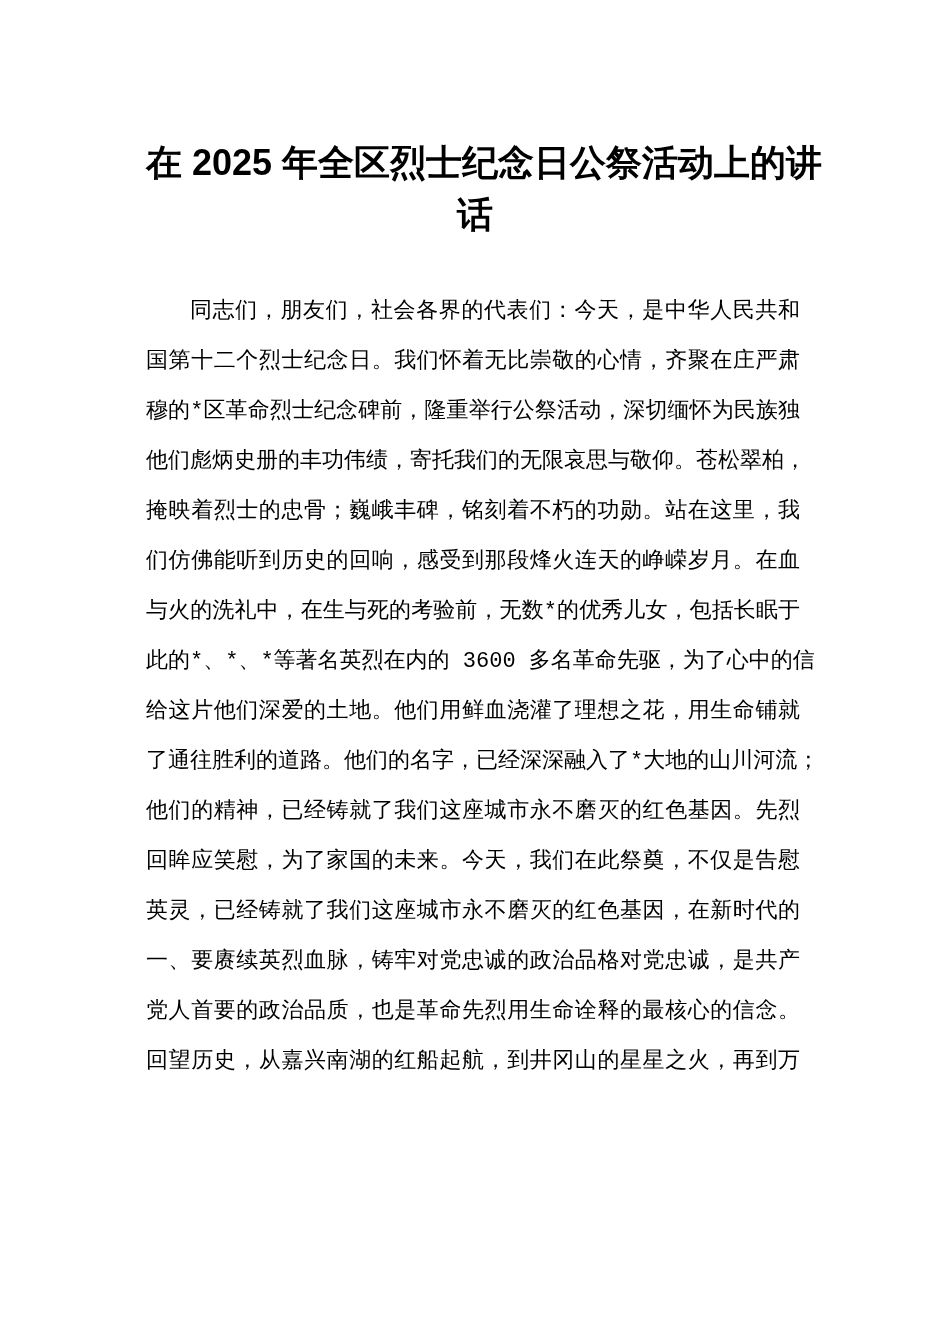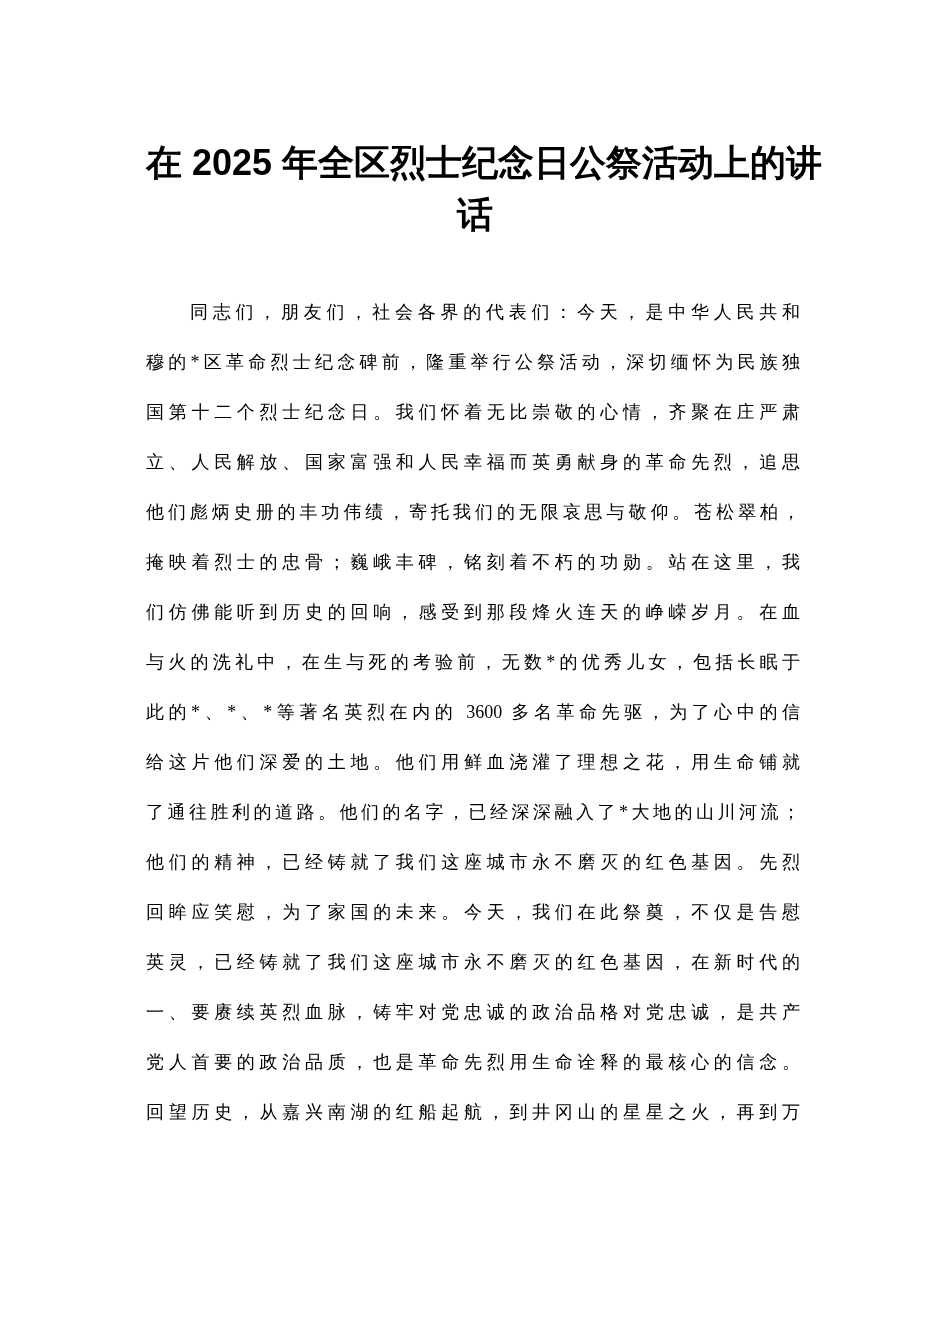--- a/index.html
+++ b/index.html
@@ -26,22 +26,22 @@
     font-size: 36px;
     line-height: 52px;
     color: var(--text-color, #000000);
   }
   .doc-title .title-line {
     white-space: nowrap;
   }
   .doc-body {
     margin: 46px 0 0 146px;
     width: 654px;
-    font-family: Liberation Serif, serif;
-    font-size: 18px;
+    font-family: Liberation Mono, monospace;
+    font-size: 22px;
     color: var(--text-color, #000000);
   }
   .doc-body .body-line {
     height: 50px;
     line-height: 50px;
     text-align: justify;
     text-align-last: justify;
     text-justify: inter-ideograph;
     white-space: nowrap;
   }
@@ -54,23 +54,22 @@
 
 <div class="page">
 
   <h1 class="doc-title">
       <div class="title-line">在 2025 年全区烈士纪念日公祭活动上的讲</div>
       <div class="title-line">话</div>
     </h1>
 
   <div class="doc-body">
       <div class="body-line">同志们，朋友们，社会各界的代表们：今天，是中华人民共和</div>
+      <div class="body-line">国第十二个烈士纪念日。我们怀着无比崇敬的心情，齐聚在庄严肃</div>
       <div class="body-line">穆的*区革命烈士纪念碑前，隆重举行公祭活动，深切缅怀为民族独</div>
-      <div class="body-line">国第十二个烈士纪念日。我们怀着无比崇敬的心情，齐聚在庄严肃</div>
-      <div class="body-line">立、人民解放、国家富强和人民幸福而英勇献身的革命先烈，追思</div>
       <div class="body-line">他们彪炳史册的丰功伟绩，寄托我们的无限哀思与敬仰。苍松翠柏，</div>
       <div class="body-line">掩映着烈士的忠骨；巍峨丰碑，铭刻着不朽的功勋。站在这里，我</div>
       <div class="body-line">们仿佛能听到历史的回响，感受到那段烽火连天的峥嵘岁月。在血</div>
       <div class="body-line">与火的洗礼中，在生与死的考验前，无数*的优秀儿女，包括长眠于</div>
       <div class="body-line">此的*、*、*等著名英烈在内的 3600 多名革命先驱，为了心中的信</div>
       <div class="body-line">给这片他们深爱的土地。他们用鲜血浇灌了理想之花，用生命铺就</div>
       <div class="body-line">了通往胜利的道路。他们的名字，已经深深融入了*大地的山川河流；</div>
       <div class="body-line">他们的精神，已经铸就了我们这座城市永不磨灭的红色基因。先烈</div>
       <div class="body-line">回眸应笑慰，为了家国的未来。今天，我们在此祭奠，不仅是告慰</div>
       <div class="body-line">英灵，已经铸就了我们这座城市永不磨灭的红色基因，在新时代的</div>

